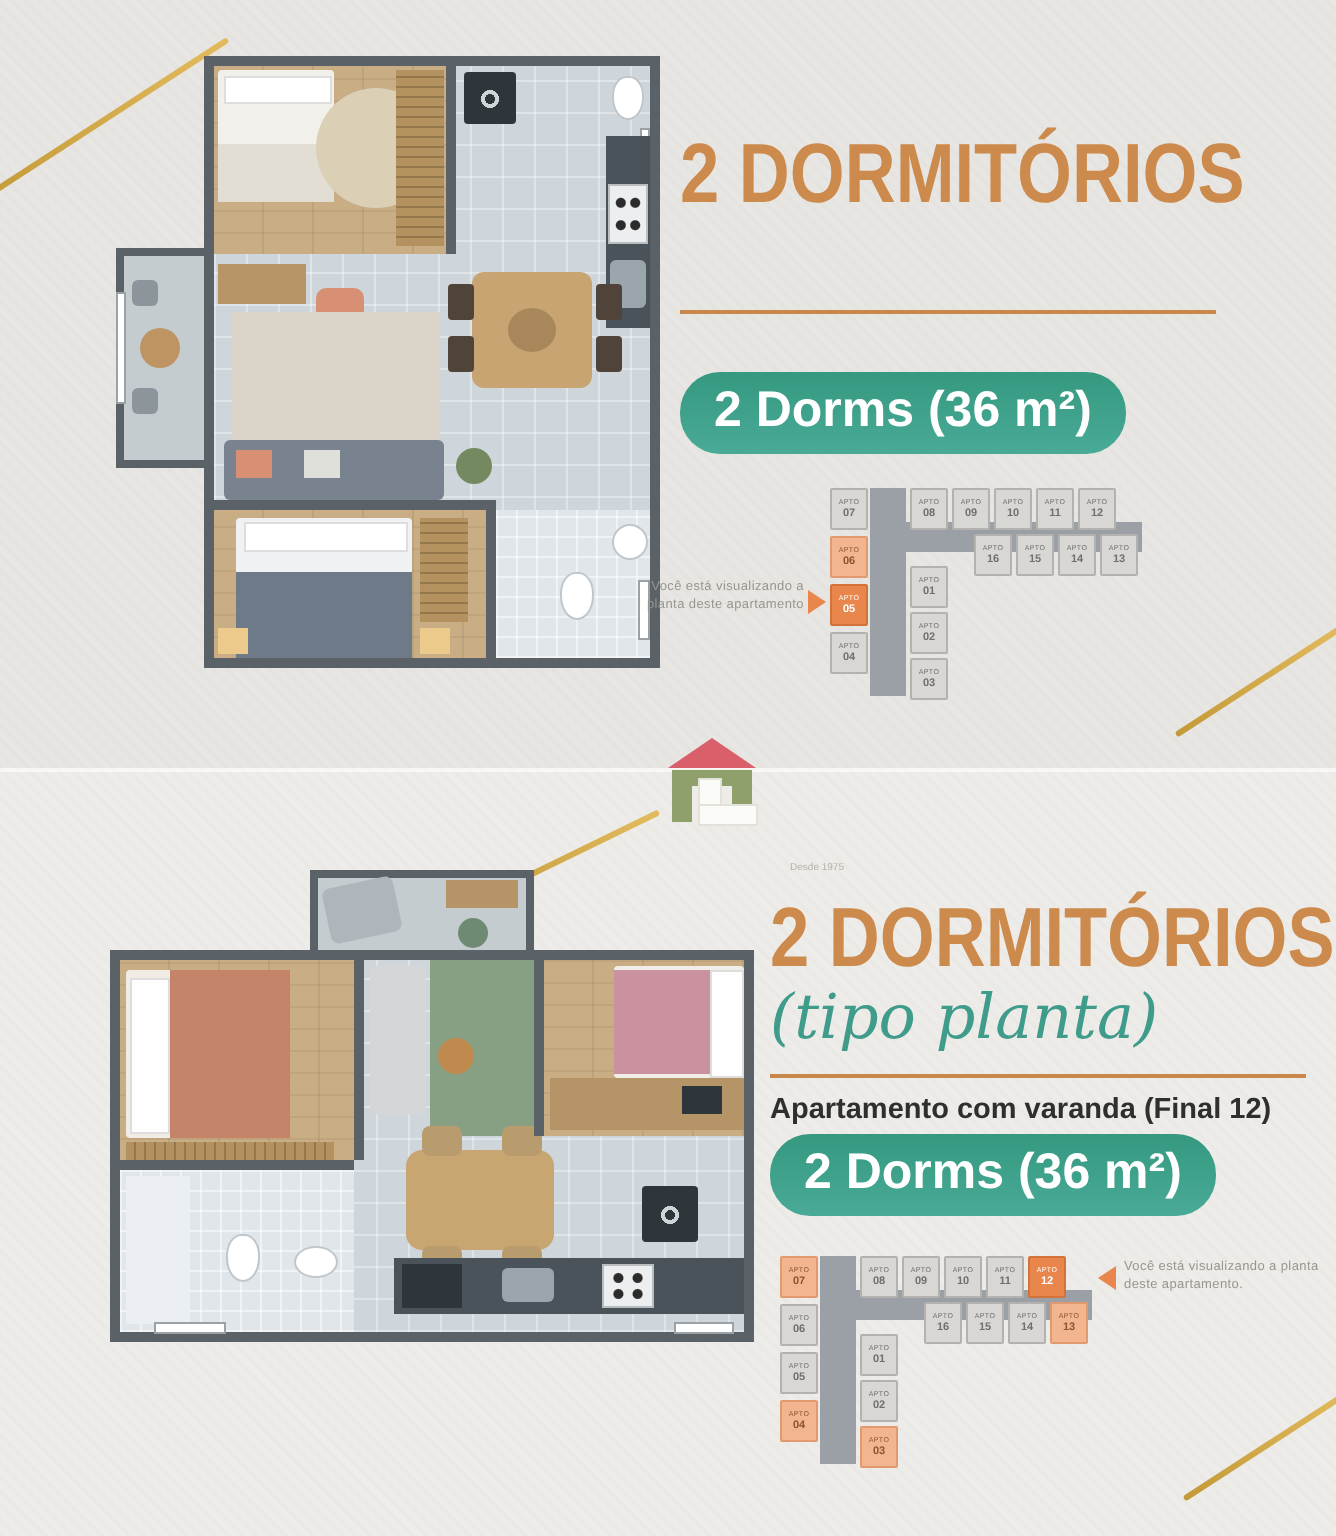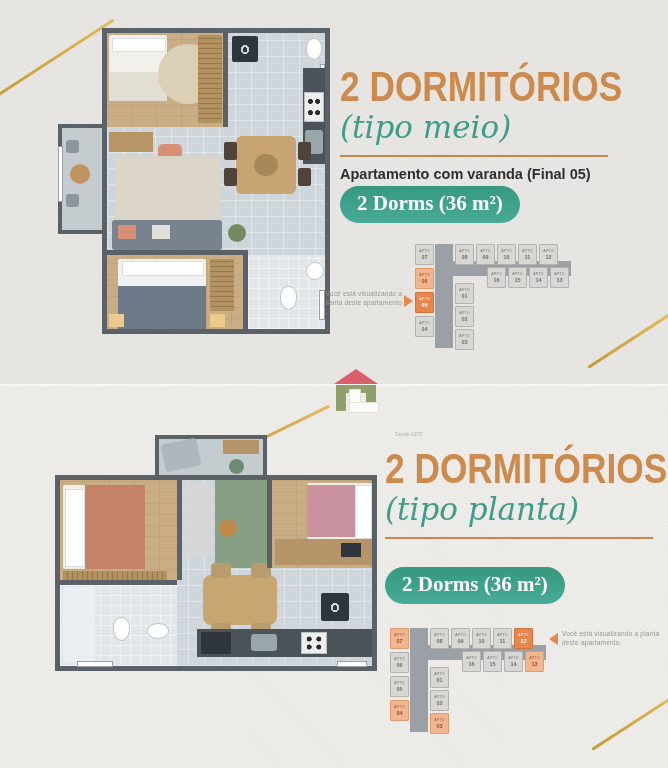--- a/index.html
+++ b/index.html
@@ -19,22 +19,22 @@
       background:linear-gradient(90deg,#c49a38,#e2bb5e);}
 
   
   .title{position:absolute;font-weight:700;font-size:42px;line-height:1;color:#cc8a4c;
          transform:scaleX(.84);transform-origin:left;white-space:nowrap;}
   .subtitle{position:absolute;font-family:"DejaVu Serif",serif;font-style:italic;
             font-size:31px;line-height:1;color:#3f9b8a;white-space:nowrap;}
   .rule{position:absolute;height:2px;background:#c9874b;}
   .desc{position:absolute;font-weight:700;font-size:14.5px;color:#2f2f2f;white-space:nowrap;}
   .badge{position:absolute;display:inline-block;background:linear-gradient(#35987f,#49ab97);
-         color:#fff;font-weight:700;font-size:21px;line-height:1;
-         padding:7px 17px 9px;border-radius:20px;white-space:nowrap;font-family:Liberation Serif, serif;}
+         color:#fff;font-weight:700;font-size:25px;line-height:1;
+         padding:7px 17px 9px;border-radius:20px;white-space:nowrap;}
 
   
   .bmap{position:absolute;width:160px;height:110px;}
   .corr{position:absolute;background:#9aa0a5;}
   .unit{position:absolute;width:19px;height:21px;background:#d8d7d4;border:1px solid #b3b2af;
         box-sizing:border-box;display:flex;flex-direction:column;align-items:center;
         justify-content:center;color:#6f6f6c;border-radius:1px;}
   .unit .u-l{font-size:3.5px;line-height:1.2;letter-spacing:.2px;}
   .unit .u-n{font-size:5.5px;font-weight:700;line-height:1.1;}
   .unit.hl{background:#f3b58f;border-color:#e09a6e;color:#8a5530;}
@@ -138,23 +138,21 @@
     <div class="abs" style="left:152px;top:286px;width:15px;height:13px;background:#ecca8b;"></div>
     <div class="abs slats-v" style="left:152px;top:231px;width:24px;height:52px;"></div>
 
     <div class="abs bathfloor" style="left:190px;top:227px;width:77px;height:74px;"></div>
     <div class="abs toilet" style="left:222px;top:258px;width:17px;height:24px;"></div>
     <div class="abs" style="left:248px;top:234px;width:16px;height:16px;border-radius:50%;background:#fff;border:1px solid #c0c7cc;"></div>
     <div class="abs winh" style="left:261px;top:262px;width:6px;height:30px;"></div>
   </div>
 
   <div class="title" style="left:340px;top:66px;">2 DORMITÓRIOS</div>
-  <div class="subtitle" style="left:340px;top:112px;">(tipo meio)</div>
   <div class="rule" style="left:340px;top:155px;width:268px;"></div>
-  <div class="desc" style="left:340px;top:166px;">Apartamento com varanda (Final 05)</div>
   <div class="badge" style="left:340px;top:186px;">2 Dorms (36 m²)</div>
 
   <div class="bmap" style="left:413px;top:242px;">
     <div class="corr" style="left:22px;top:2px;width:18px;height:104px;"></div>
     <div class="corr" style="left:22px;top:19px;width:136px;height:15px;"></div>
   <div class="unit" style="left: 2px; top: 2px;">
         <div class="u-l">APTO</div>
         <div class="u-n">07</div>
       </div>
       <div class="unit hl" style="left: 2px; top: 26px;">
@@ -273,20 +271,21 @@
     <div class="abs" style="left:146px;top:197px;width:30px;height:22px;background:#2e353b;"></div>
     <div class="abs" style="left:196px;top:199px;width:26px;height:17px;background:#9aa5ac;border-radius:3px;"></div>
     <div class="abs stove" style="left:246px;top:197px;width:26px;height:22px;"></div>
     <div class="abs washer" style="left:266px;top:158px;width:28px;height:28px;"></div>
     <div class="abs winh" style="left:282px;top:226px;width:30px;height:6px;"></div>
   </div>
 
   <div class="title" style="left:385px;top:448px;">2 DORMITÓRIOS</div>
   <div class="subtitle" style="left:385px;top:494px;">(tipo planta)</div>
   <div class="rule" style="left:385px;top:537px;width:268px;"></div>
+  <div class="desc" style="left:385px;top:547px;">Apartamento com varanda (Final 12)</div>
   <div class="badge" style="left:385px;top:567px;">2 Dorms (36 m²)</div>
 
   <div class="bmap" style="left:388px;top:626px;">
     <div class="corr" style="left:22px;top:2px;width:18px;height:104px;"></div>
     <div class="corr" style="left:22px;top:19px;width:136px;height:15px;"></div>
   <div class="unit hl" style="left: 2px; top: 2px;">
         <div class="u-l">APTO</div>
         <div class="u-n">07</div>
       </div>
       <div class="unit" style="left: 2px; top: 26px;">

